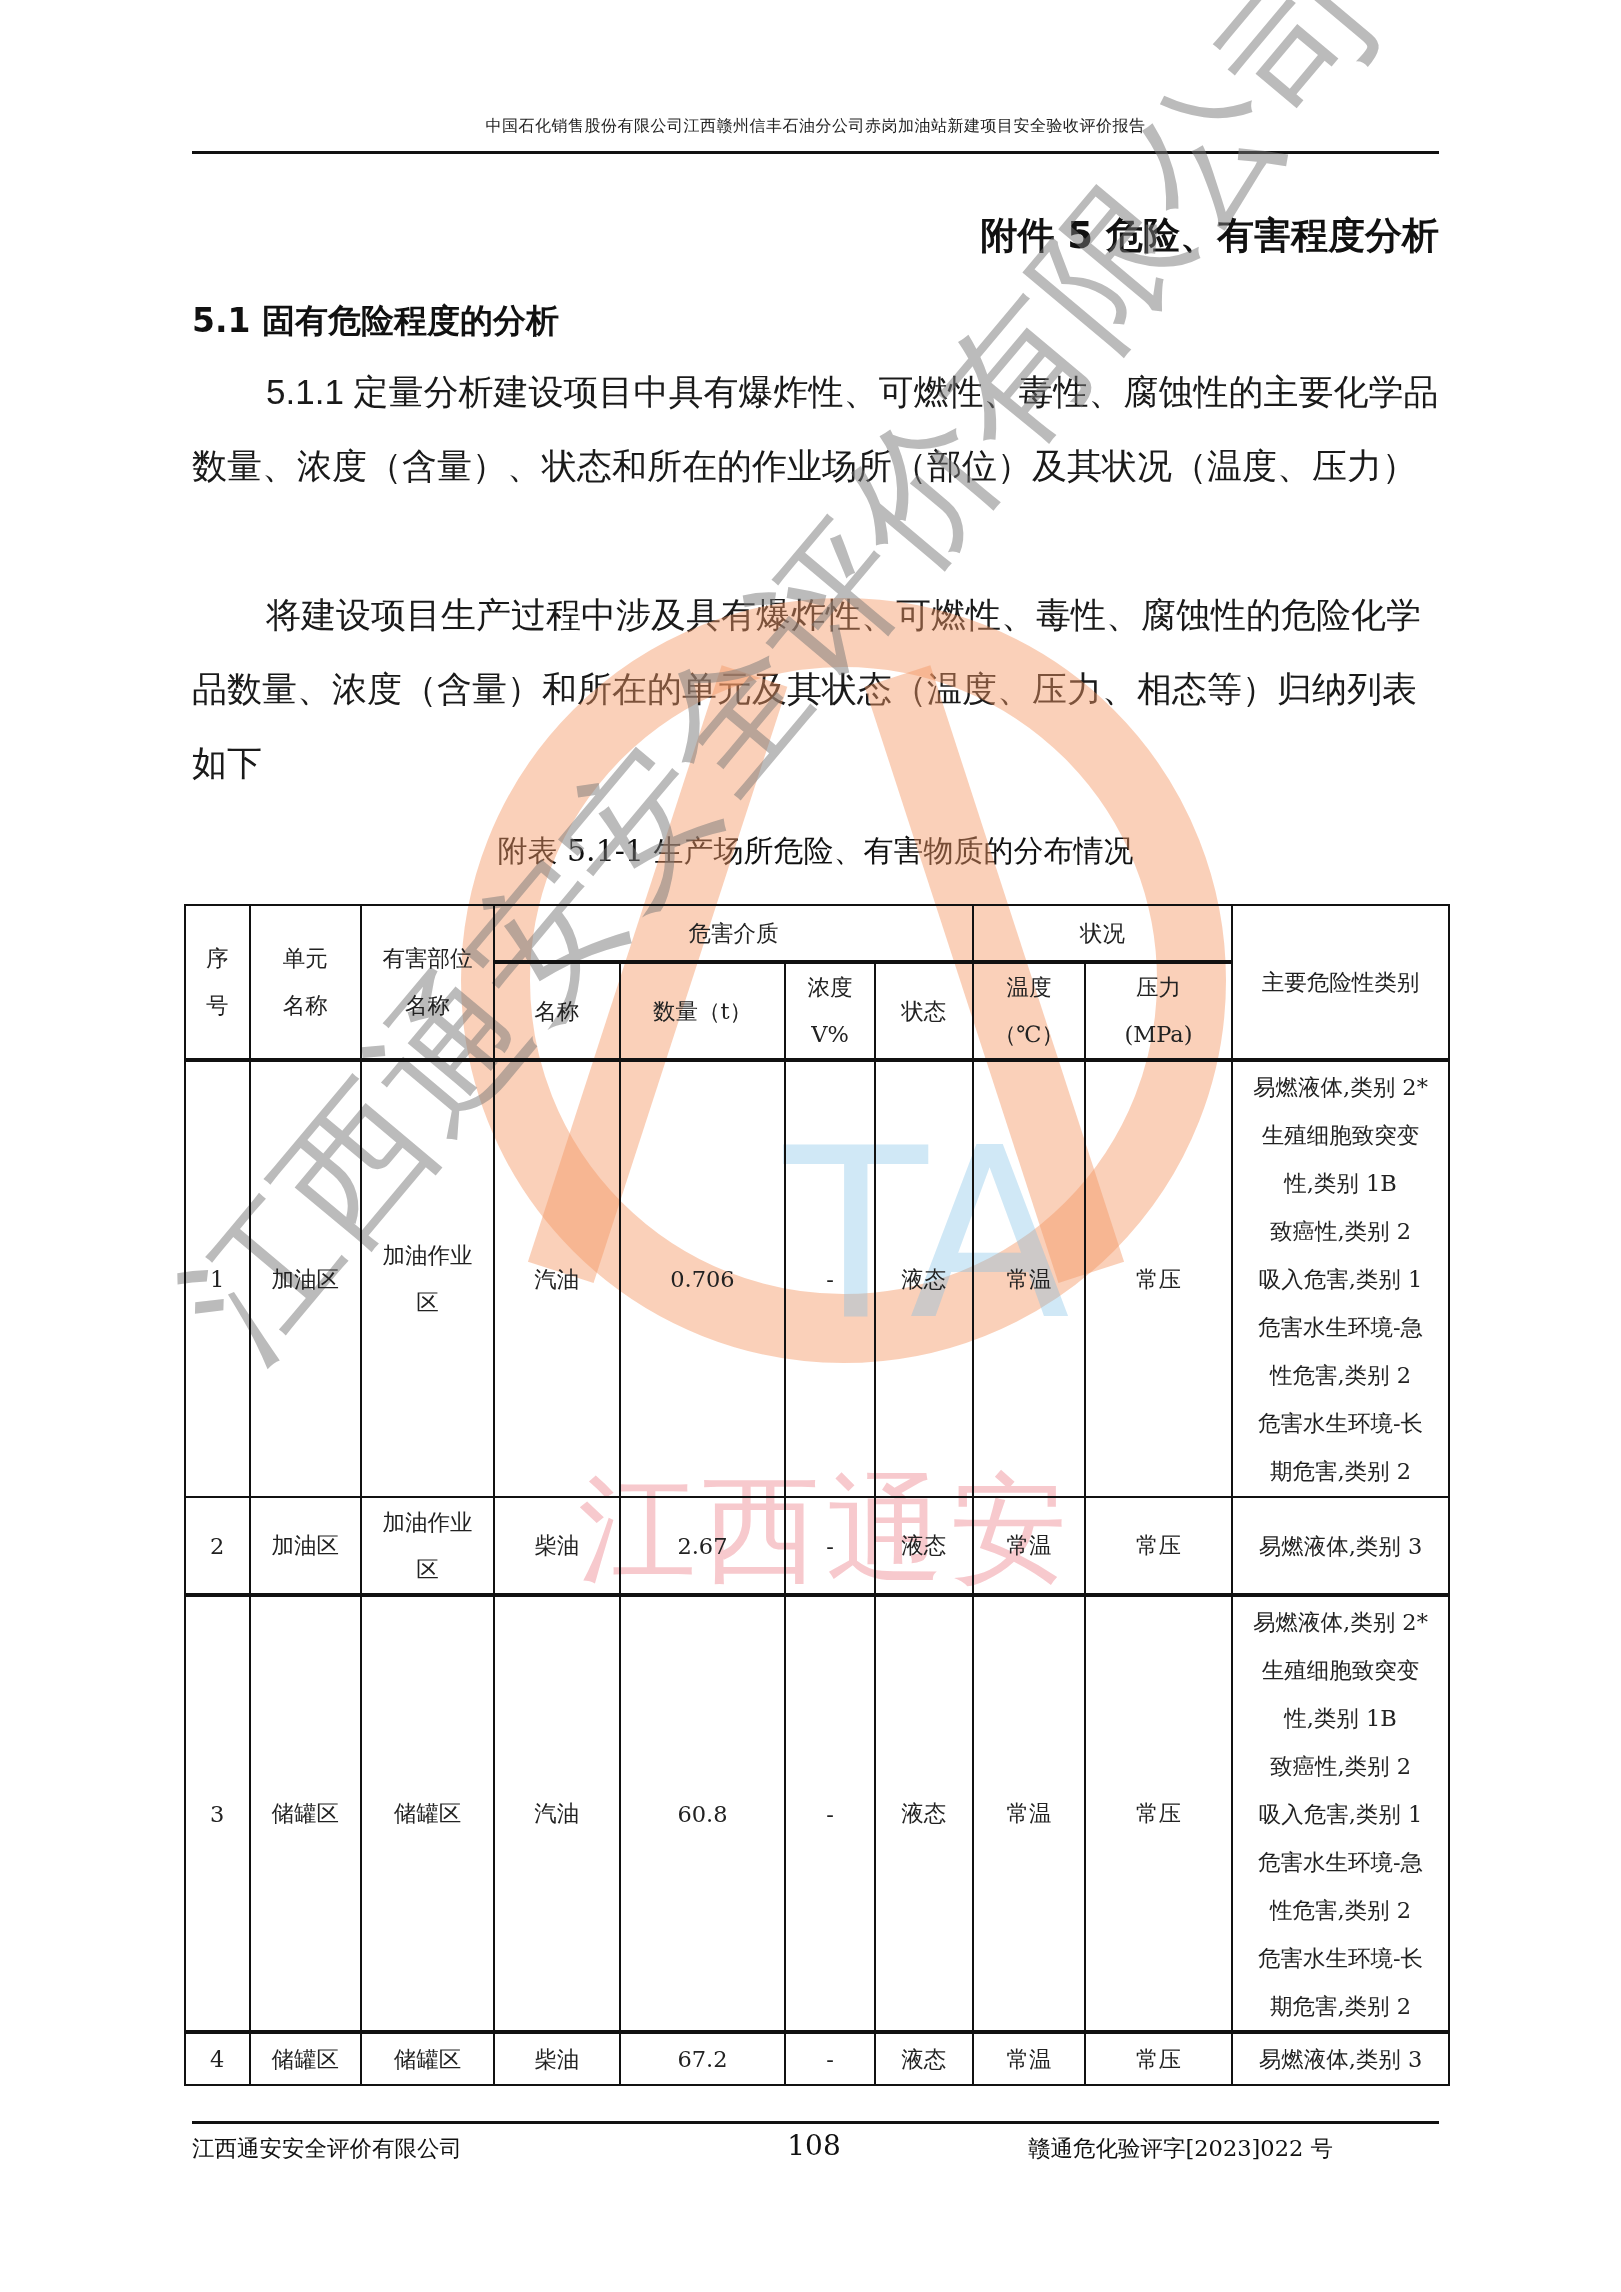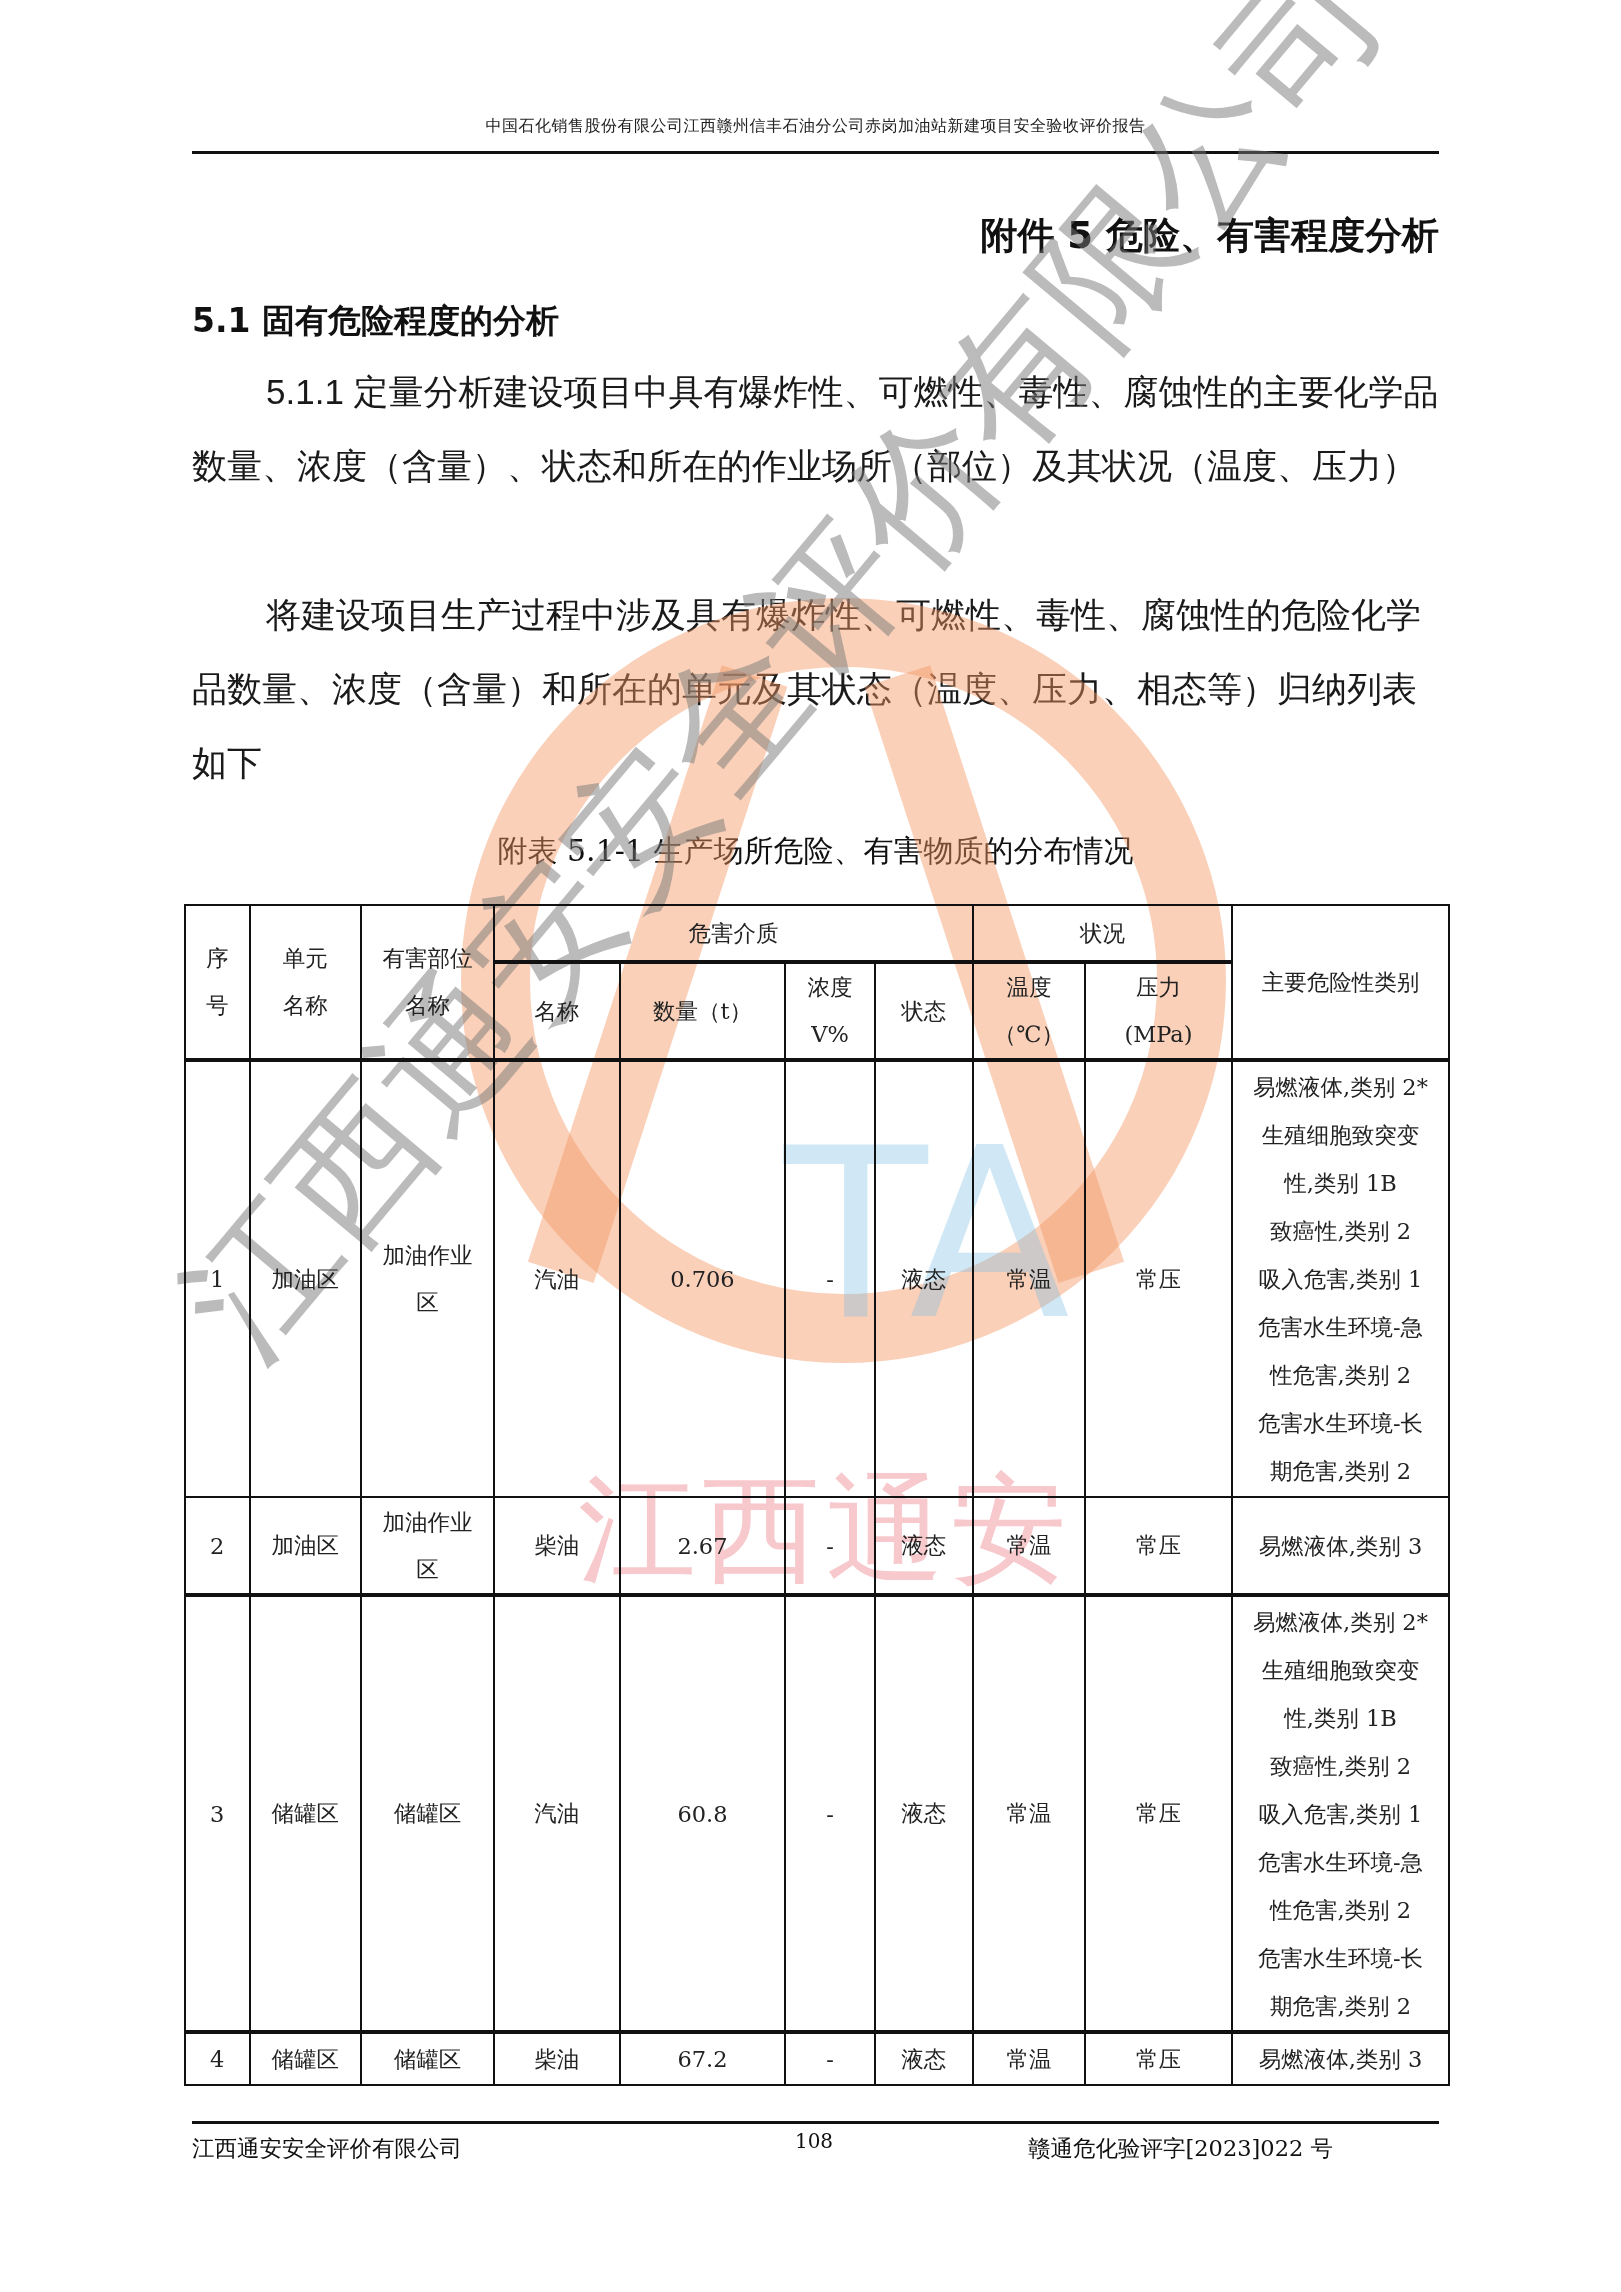--- a/index.html
+++ b/index.html
@@ -28,21 +28,21 @@
     .watermark { position: absolute; z-index: 1; pointer-events: none; }
     .wm-ring { left: 461px; top: 598px; width: 765px; height: 765px; border-radius: 50%; border: 69px solid rgba(245, 150, 100, 0.45); box-sizing: border-box; }
     .wm-a-left { left: 720px; top: 676px; width: 69px; height: 627px; background: rgba(245, 150, 100, 0.45); transform: rotate(18deg); transform-origin: top center; }
     .wm-a-right { left: 863px; top: 676px; width: 69px; height: 627px; background: rgba(245, 150, 100, 0.45); transform: rotate(-18deg); transform-origin: top center; }
     .wm-ta { left: 784px; top: 1098px; font-size: 235px; font-family: "DejaVu Sans", "Liberation Sans", sans-serif; color: rgba(120, 190, 230, 0.35); }
     .wm-red { left: 578px; top: 1451px; font-size: 118px; font-family: Liberation Sans, sans-serif; color: rgba(235, 120, 130, 0.4); letter-spacing: 5.9px; }
     .wm-diag { left: 216px; top: 1235px; font-size: 147px; font-family: "DejaVu Sans", "Liberation Sans", sans-serif; color: rgba(120, 120, 120, 0.5); transform: rotate(-50deg); transform-origin: left center; white-space: nowrap; }
 
     .footer-rule { position: absolute; left: 192px; top: 2121px; width: 1247px; height: 2.9px; background: #111; }
     .footer-left { position: absolute; left: 192px; top: 2133px; font-size: 22.5px; font-family: "DejaVu Serif", "Liberation Serif", serif; }
-    .footer-center { position: absolute; left: 765px; top: 2129px; width: 98px; text-align: center; font-size: 20px; font-family: "DejaVu Serif", "Liberation Serif", serif; }
+    .footer-center { position: absolute; left: 765px; top: 2129px; width: 98px; text-align: center; font-size: 28px; font-family: "DejaVu Serif", "Liberation Serif", serif; }
     .footer-right { position: absolute; left: 1028px; top: 2133px; font-size: 22.5px; font-family: "DejaVu Serif", "Liberation Serif", serif; }
   </style>
 </head>
 <body>
 
 <div class="header-title">中国石化销售股份有限公司江西赣州信丰石油分公司赤岗加油站新建项目安全验收评价报告</div>
 <div class="header-rule"></div>
 
 <div class="watermark wm-ring"></div>
 <div class="watermark wm-a-left"></div>

